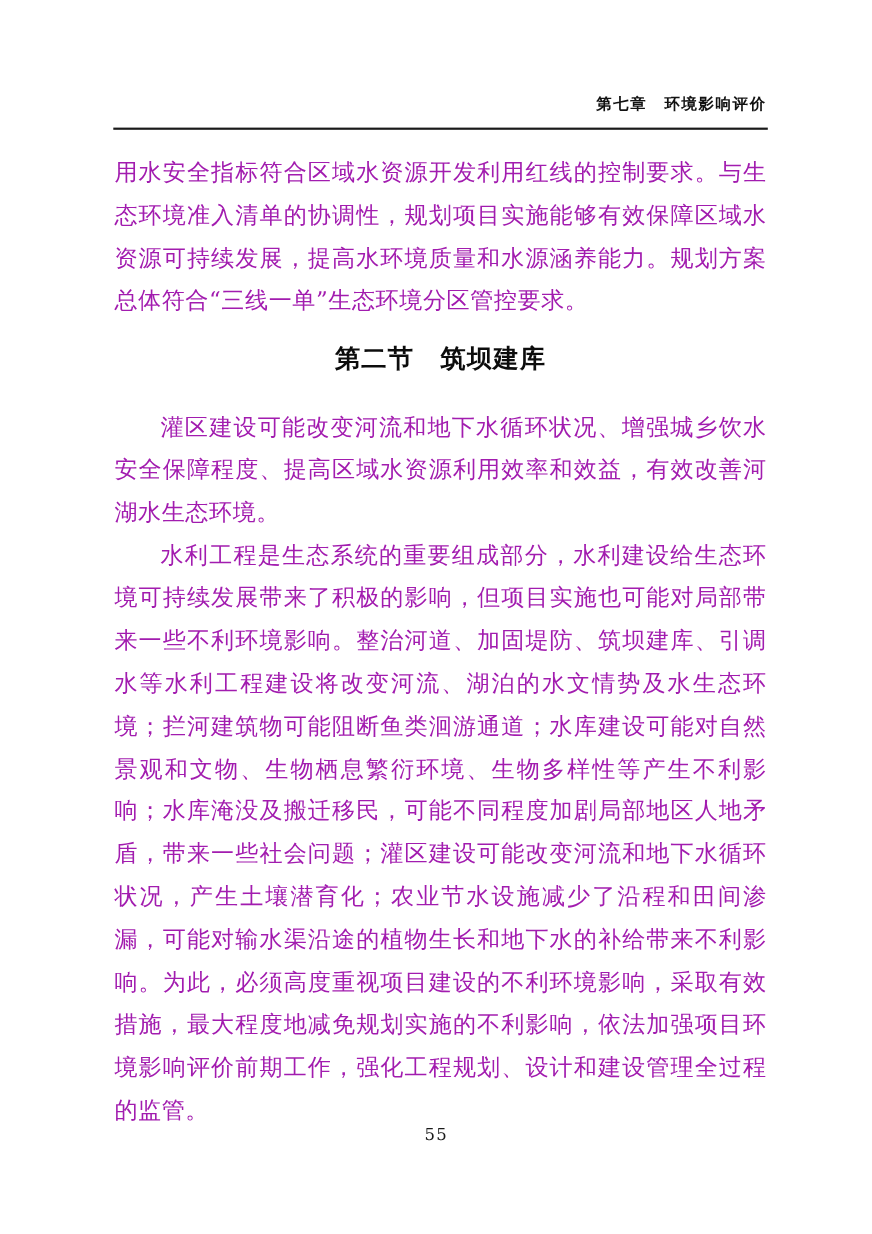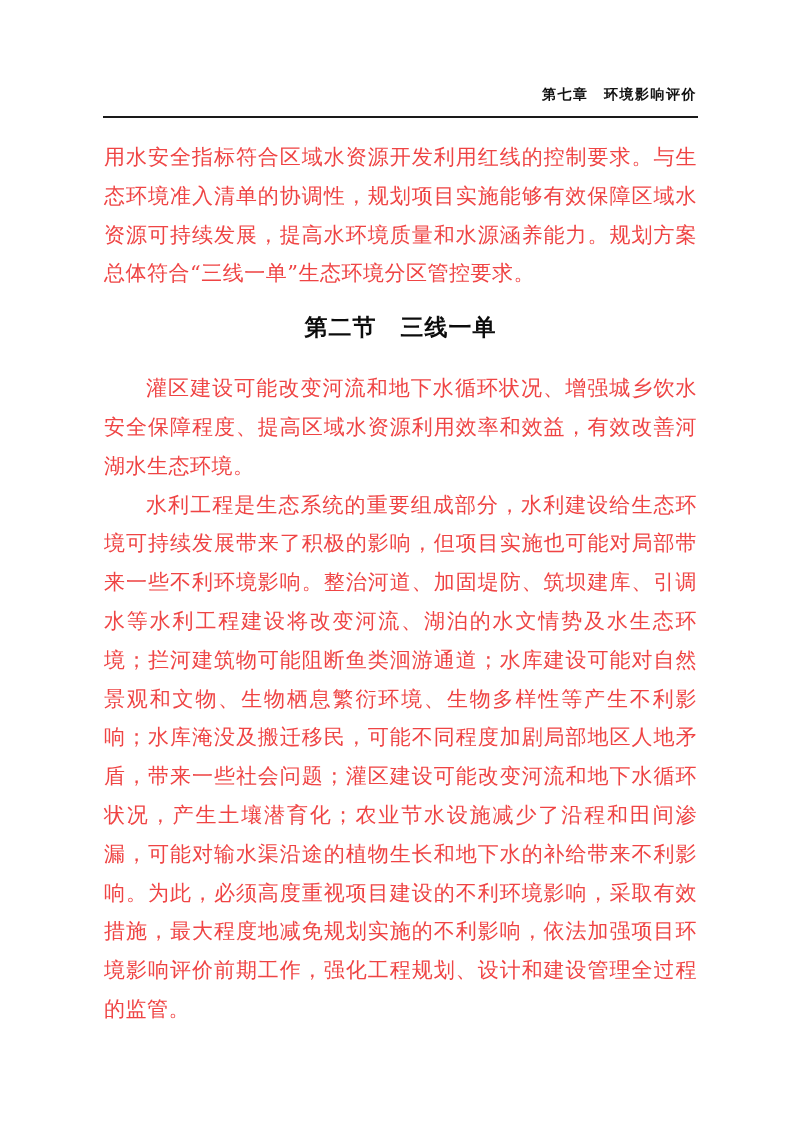--- a/index.html
+++ b/index.html
@@ -44,21 +44,21 @@
     width: 593px;
   }
   .para {
     margin: 0;
     font-size: 21px;
     line-height: 38.8px;
     letter-spacing: 0.5px;
     text-align: justify;
     text-justify: inter-ideograph;
     text-indent: 2em;
-    color: #ef4444;
+    color: #a21caf;
   }
   .para.no-indent {
     text-indent: 0;
   }
   .section-heading {
     margin: 16px 0 24px 0;
     height: 36px;
     line-height: 36px;
     text-align: center;
     font-size: 23px;
@@ -85,21 +85,24 @@
 
   <div class="page-header">
     <span>第七章　环境影响评价</span>
   </div>
 
   <div class="header-rule"></div>
 
   <div class="doc-body">
     <p class="para no-indent">用水安全指标符合区域水资源开发利用红线的控制要求。与生态环境准入清单的协调性，规划项目实施能够有效保障区域水资源可持续发展，提高水环境质量和水源涵养能力。规划方案总体符合“三线一单”生态环境分区管控要求。</p>
 
-    <h2 class="section-heading">第二节　三线一单</h2>
+    <h2 class="section-heading">第二节　筑坝建库</h2>
 
     <p class="para">灌区建设可能改变河流和地下水循环状况、增强城乡饮水安全保障程度、提高区域水资源利用效率和效益，有效改善河湖水生态环境。</p>
 
     <p class="para">水利工程是生态系统的重要组成部分，水利建设给生态环境可持续发展带来了积极的影响，但项目实施也可能对局部带来一些不利环境影响。整治河道、加固堤防、筑坝建库、引调水等水利工程建设将改变河流、湖泊的水文情势及水生态环境；拦河建筑物可能阻断鱼类洄游通道；水库建设可能对自然景观和文物、生物栖息繁衍环境、生物多样性等产生不利影响；水库淹没及搬迁移民，可能不同程度加剧局部地区人地矛盾，带来一些社会问题；灌区建设可能改变河流和地下水循环状况，产生土壤潜育化；农业节水设施减少了沿程和田间渗漏，可能对输水渠沿途的植物生长和地下水的补给带来不利影响。为此，必须高度重视项目建设的不利环境影响，采取有效措施，最大程度地减免规划实施的不利影响，依法加强项目环境影响评价前期工作，强化工程规划、设计和建设管理全过程的监管。</p>
   </div>
 
+  <div class="page-footer">
+    <span>55</span>
+  </div>
 
 </div>
 
 </body></html>

